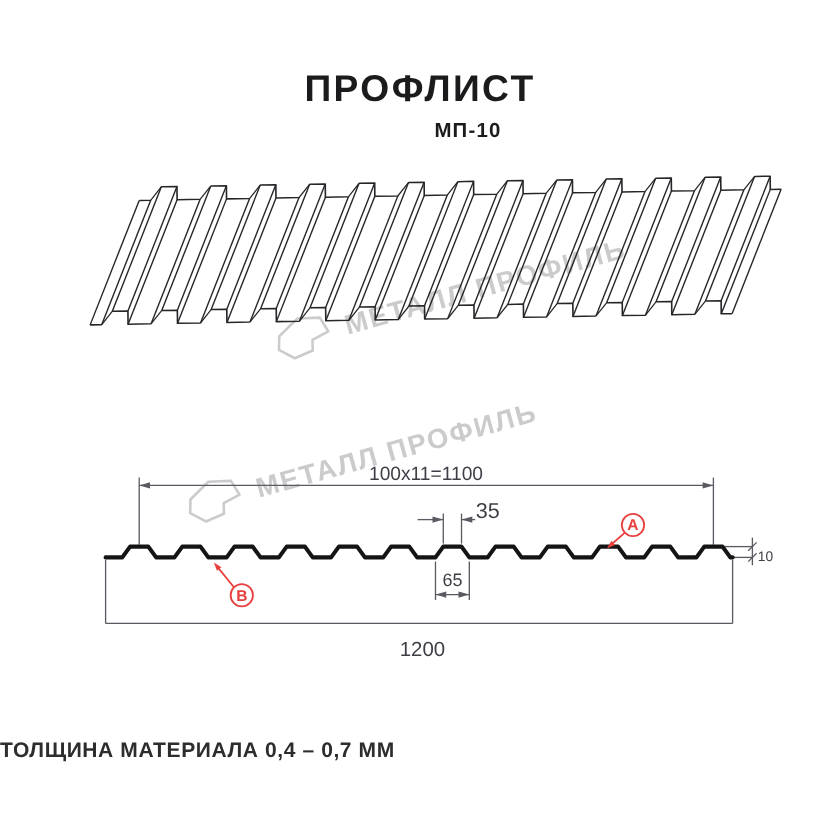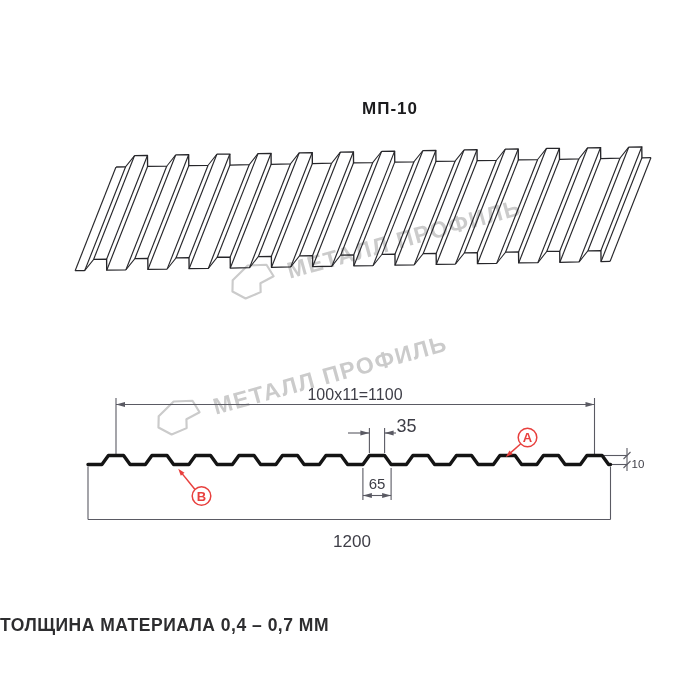--- a/index.html
+++ b/index.html
@@ -31,20 +31,21 @@
   text{font-family:"Liberation Sans",sans-serif;fill:var(--dimtext);}
   .t1100{font-size:16px;} .t35{font-size:18px;} .t65{font-size:15px;}
   .t10{font-size:11.5px;} .t1200{font-size:17px;}
   .red-label{fill:var(--red);font-size:13px;font-weight:bold;}
 </style>
 </head>
 <body>
 
 <div class="page">
 
+  <div class="title">ПРОФЛИСТ</div>
   <div class="subtitle">МП-10</div>
 
   <div class="wm wm-1">
     <span>
       <svg width="54" height="40" viewBox="0 0 100 74">
         <path d="M14,26 L48,7 L82,15 L89,39 L62,45 L58,61 L28,65 L8,46 Z" fill="none" stroke="currentColor" stroke-width="4" stroke-linejoin="round"></path>
       </svg>
     </span>
     <span>МЕТАЛЛ ПРОФИЛЬ</span>
   </div>

